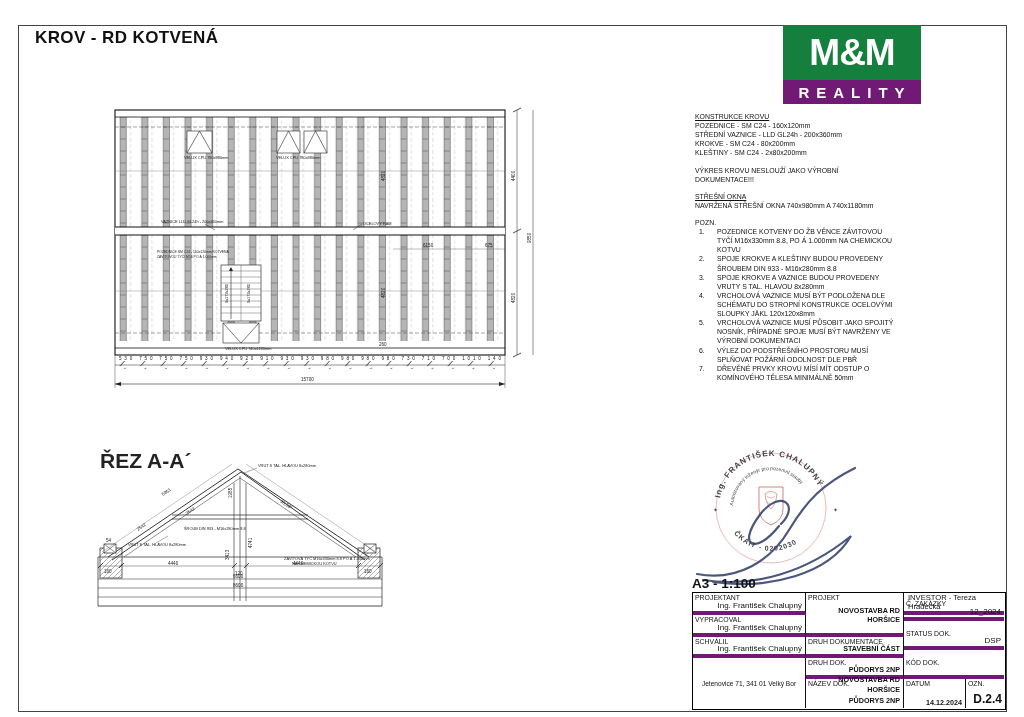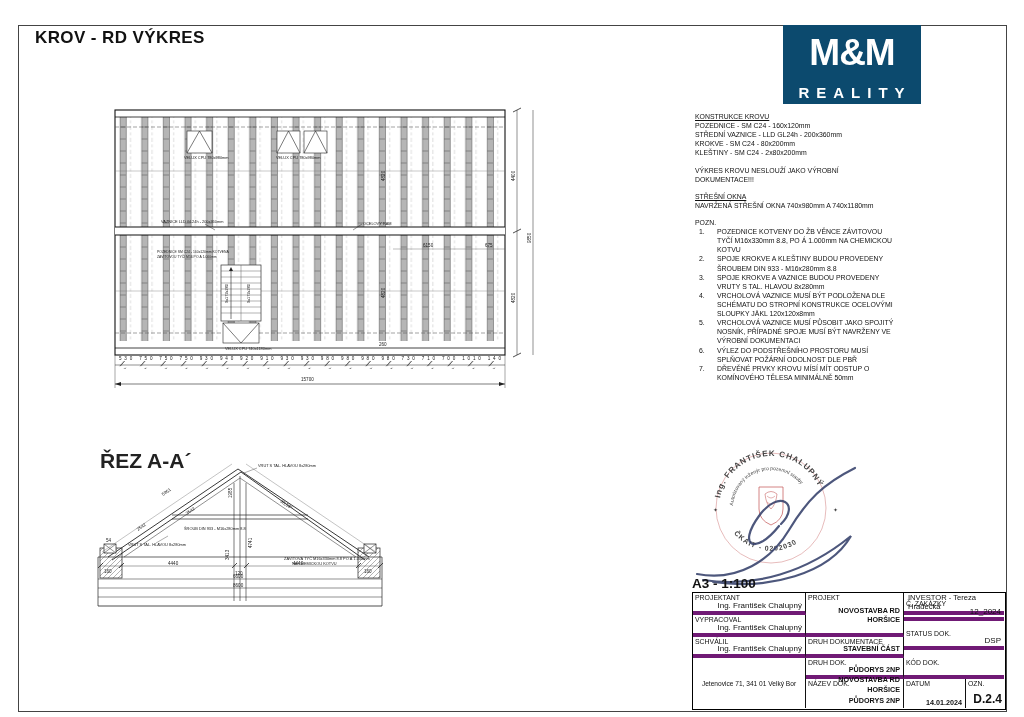--- a/index.html
+++ b/index.html
@@ -2,22 +2,22 @@
 <html><head>
 <meta charset="utf-8">
 <style>
   html,body{margin:0;padding:0;background:#fff;}
   body{width:1024px;height:717px;position:relative;font-family:"Liberation Sans",sans-serif;color:#111;overflow:hidden;}
   .abs{position:absolute;}
   .sheet-frame{left:18px;top:25px;width:987px;height:685px;border:1.3px solid #444;}
   .page-title{left:35px;top:28px;font-size:17px;font-weight:bold;letter-spacing:.4px;}
   
   .logo{left:783px;top:25px;width:138px;}
-  .logo-top{height:55px;background:#0c4a6e;color:#fff;display:flex;align-items:center;justify-content:center;font-weight:bold;font-size:37px;letter-spacing:-1px;}
-  .logo-bottom{height:24px;background:#0c4a6e;color:#fff;display:flex;align-items:center;justify-content:center;font-weight:bold;font-size:15px;letter-spacing:7px;padding-left:6px;}
+  .logo-top{height:55px;background:#15803d;color:#fff;display:flex;align-items:center;justify-content:center;font-weight:bold;font-size:37px;letter-spacing:-1px;}
+  .logo-bottom{height:24px;background:#701a75;color:#fff;display:flex;align-items:center;justify-content:center;font-weight:bold;font-size:15px;letter-spacing:7px;padding-left:6px;}
   
   .notes{left:695px;top:112px;width:200px;font-size:6.9px;line-height:1.32;}
   .n-head{text-decoration:underline;}
   .n-gap{height:8px;}
   .note-item{display:flex;}
   .note-num{width:8px;flex:none;padding-left:4px;padding-right:10px;}
   .note-text{flex:1;}
   
   svg text{font-family:"Liberation Sans",sans-serif;fill:#222;}
   .dimtxt{font-size:4.6px;}
@@ -35,21 +35,21 @@
   .projcenter{position:absolute;left:0;right:3px;top:13px;text-align:right;font-weight:bold;font-size:7.2px;}
   .invest{display:flex;align-items:center;padding-left:4px;font-size:7.6px;}
   .ozn-big{position:absolute;right:2px;bottom:2px;font-size:12px;font-weight:bold;}
   .nazev2{position:absolute;right:3px;bottom:1px;font-size:7.2px;font-weight:bold;text-align:right;line-height:1.5;}
 </style>
 </head>
 <body>
 
 <div class="abs sheet-frame"></div>
 
-<div class="abs page-title">KROV - RD VÝKRES</div>
+<div class="abs page-title">KROV - RD KOTVENÁ</div>
 
 <div class="abs logo">
   <div class="logo-top">M&amp;M</div>
   <div class="logo-bottom">REALITY</div>
 </div>
 
 <svg class="abs" style="left:113px;top:103px;" width="440" height="300" viewBox="0 0 440 300">
   <defs>
     <pattern id="raf" width="21.6" height="12" patternUnits="userSpaceOnUse">
       <rect x="7" y="0" width="6.4" height="12" fill="#b5b5b5" stroke="#5c5c5c" stroke-width="0.55"></rect>
@@ -346,19 +346,19 @@
   <div class="cell last-col" style="left:211px;top:36px;width:100px;height:21px;">
     <span class="cl">STATUS DOK.</span>
     <span class="cv">DSP</span>
   </div>
   <div class="cell last-col" style="left:211px;top:65px;width:100px;height:21px;">
     <span class="cl">KÓD DOK.</span>
     <span class="cv"></span>
   </div>
   <div class="cell last-row" style="left:211px;top:86px;width:62px;height:29px;">
     <span class="cl">DATUM</span>
-    <span class="cv b">14.01.2024</span>
+    <span class="cv b">14.12.2024</span>
   </div>
   <div class="cell last-row last-col" style="left:273px;top:86px;width:38px;height:29px;">
     <span class="cl">OZN.</span>
     <span class="ozn-big">D.2.4</span>
   </div>
 </div>
 
 </body></html>

